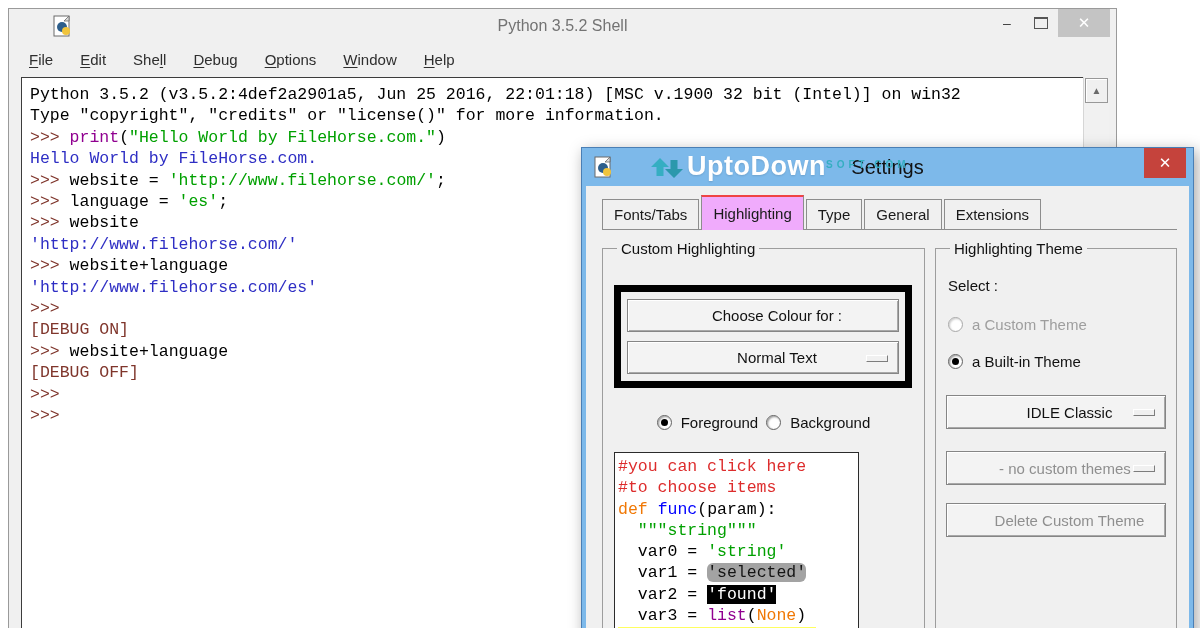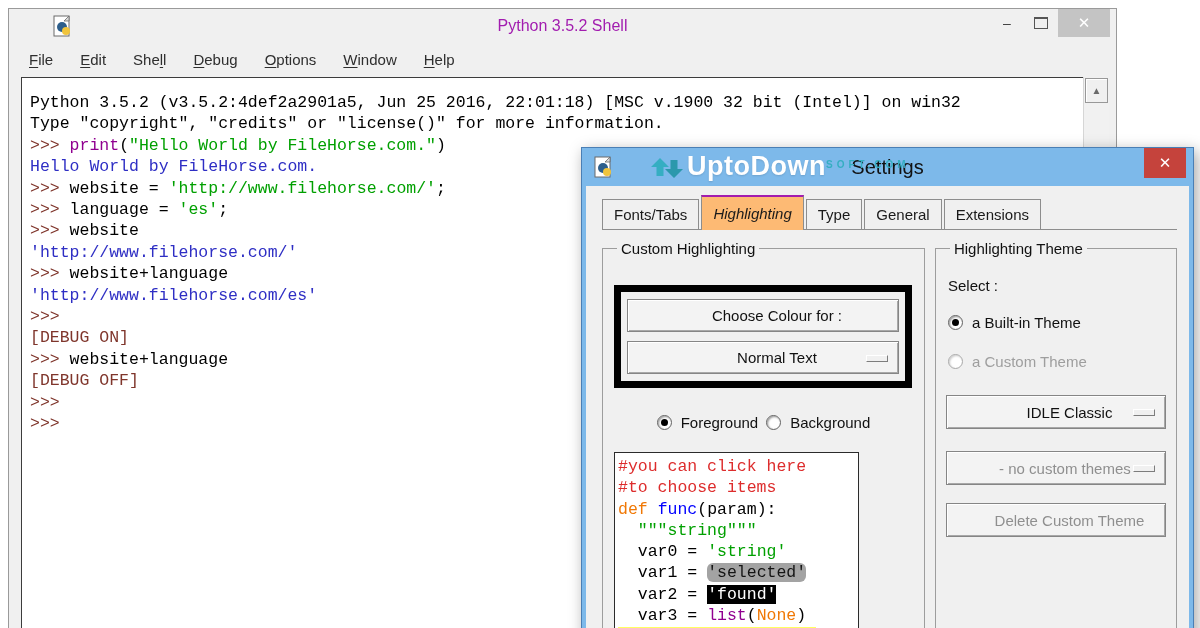--- a/index.html
+++ b/index.html
@@ -4,33 +4,33 @@
 <style>
   html,body{margin:0;padding:0;background:#ffffff;}
   .screen{position:relative;width:1200px;height:628px;background:#fff;overflow:hidden;
           font-family:"Liberation Sans",sans-serif;-webkit-font-smoothing:antialiased;}
 
   
   .idle-window{position:absolute;left:8px;top:8px;width:1107px;height:640px;
                background:#f0f0f0;border:1px solid #9a9a9a;}
   .idle-titlebar{position:relative;height:34px;display:flex;align-items:center;}
   .app-icon{margin-left:44px;width:20px;height:22px;flex:0 0 auto;}
-  .idle-title{position:absolute;left:0;right:0;text-align:center;font-size:16px;color:#a21caf;}
+  .idle-title{position:absolute;left:0;right:0;text-align:center;font-size:16px;color:#737373;}
   .win-controls{position:absolute;right:6px;top:0;display:flex;height:28px;align-items:stretch;z-index:2;}
   .win-btn{width:34px;display:grid;place-items:center;color:#444;font-size:14px;cursor:default;}
   .win-btn .max-box{width:12px;height:9px;border:1px solid #555;border-top:2px solid #555;background:transparent;}
   .win-btn.close-main{width:52px;background:#c4c4c4;color:#fff;font-size:15px;}
 
   .idle-menubar{height:32px;display:flex;align-items:center;padding-left:20px;gap:27px;
                 font-size:15px;color:#2e2e2e;}
   .menu-item u{text-decoration:underline;text-underline-offset:2px;}
 
   .shell-wrap{position:absolute;left:12px;top:68px;width:1061px;bottom:0;
               background:#fff;border:1px solid #3c3c3c;border-bottom:none;overflow:hidden;}
-  pre.shell{margin:8px;padding:6px 0 0 0;font-family:"Liberation Mono",monospace;
+  pre.shell{margin:0;padding:6px 0 0 8px;font-family:"Liberation Mono",monospace;
             font-size:16.5px;line-height:21.4px;color:#000;}
   .scrollbar{position:absolute;top:68px;right:7px;width:25px;bottom:0;background:#f1f1f1;
              border-left:1px solid #d6d6d6;}
   .scroll-up{margin:1px;height:23px;background:#f0f0f0;border:1px solid #989898;
              box-shadow:inset 1px 1px 0 #fff;display:grid;place-items:center;
              font-size:10px;color:#6a6a6a;}
 
   
   .tk-txt{color:#000000;}
   .tk-con{color:#7f352b;}
@@ -56,21 +56,21 @@
   .wm-stack{display:flex;flex-direction:row;align-items:center;}
   .wm-name{color:#fff;font-weight:bold;font-size:27px;line-height:28px;letter-spacing:0.5px;
            text-shadow:0 1px 2px rgba(0,0,0,.12);}
   .wm-sub{font-size:10px;letter-spacing:4px;color:#35aec2;margin-top:-4px;font-weight:bold;}
 
   .dlg-body{position:absolute;left:4px;right:4px;top:38px;bottom:0;background:#f0f0f0;
             padding:9px 12px 0 16px;overflow:hidden;}
   .tabs{display:flex;align-items:flex-end;border-bottom:1px solid #8d8d8d;height:34px;}
   .tab{height:29px;display:flex;align-items:center;padding:0 11px;background:#f0f0f0;
        border:1px solid #8d8d8d;border-bottom:none;font-size:15px;color:#1a1a1a;margin-right:2px;}
-  .tab.active{height:33px;border-top:2px solid #a21caf;margin-bottom:-1px;background:#fdba74;font-style:italic;}
+  .tab.active{height:33px;border-top:2px solid #ef4444;margin-bottom:-1px;background:#f0abfc;}
 
   .panels{display:flex;gap:10px;margin-top:10px;}
   fieldset{border:1px solid #9d9d9d;margin:0;padding:0 10px;background:transparent;}
   legend{font-size:15px;color:#111;padding:0 4px;margin-left:4px;}
   .custom-fs{width:305px;height:400px;}
   .theme-fs{width:223px;height:400px;}
 
   .black-frame{margin:28px auto 0 auto;width:272px;border:7px solid #000;padding:7px 6px;
                display:flex;flex-direction:column;gap:9px;background:#f0f0f0;}
   .tk-btn{height:31px;background:#f3f3f3;border:1px solid #858585;position:relative;
@@ -201,28 +201,28 @@
               <span class="radio"></span>
               <span>Background</span>
             </div>
           </div>
           <div class="preview" id="preview-text"><div><span class="tk-com">#you can click here</span></div><div><span class="tk-com">#to choose items</span></div><div><span class="tk-kw">def</span><span class="tk-txt"> </span><span class="tk-dfn">func</span><span class="tk-txt">(param):</span></div><div><span class="tk-txt">  </span><span class="tk-str">"""string"""</span></div><div><span class="tk-txt">  var0 = </span><span class="tk-str">'string'</span></div><div><span class="tk-txt">  var1 = </span><span class="tk-sel">'selected'</span></div><div><span class="tk-txt">  var2 = </span><span class="tk-fnd">'found'</span></div><div><span class="tk-txt">  var3 = </span><span class="tk-bui">list</span><span class="tk-txt">(</span><span class="tk-kw">None</span><span class="tk-txt">)</span></div><div><span class="tk-brk">  breakpoint("line")</span></div></div>
         </fieldset>
 
         <fieldset class="theme-fs">
           <legend>Highlighting Theme</legend>
           <div class="select-label">Select :</div>
+          <div class="radio-item radio-row theme-radio2 disabled">
+            <span class="radio disabled"></span>
+            <span>a Custom Theme</span>
+          </div>
           <div class="radio-item radio-row theme-radio1">
             <span class="radio checked"></span>
             <span>a Built-in Theme</span>
           </div>
-          <div class="radio-item radio-row theme-radio2 disabled">
-            <span class="radio disabled"></span>
-            <span>a Custom Theme</span>
-          </div>
           <div class="tk-btn theme-dd1">
             <span>IDLE Classic</span>
             <span class="om-indicator"></span>
           </div>
           <div class="tk-btn theme-dd2 disabled">
             <span>- no custom themes -</span>
             <span class="om-indicator"></span>
           </div>
           <div class="tk-btn theme-del disabled">
             <span>Delete Custom Theme</span>

